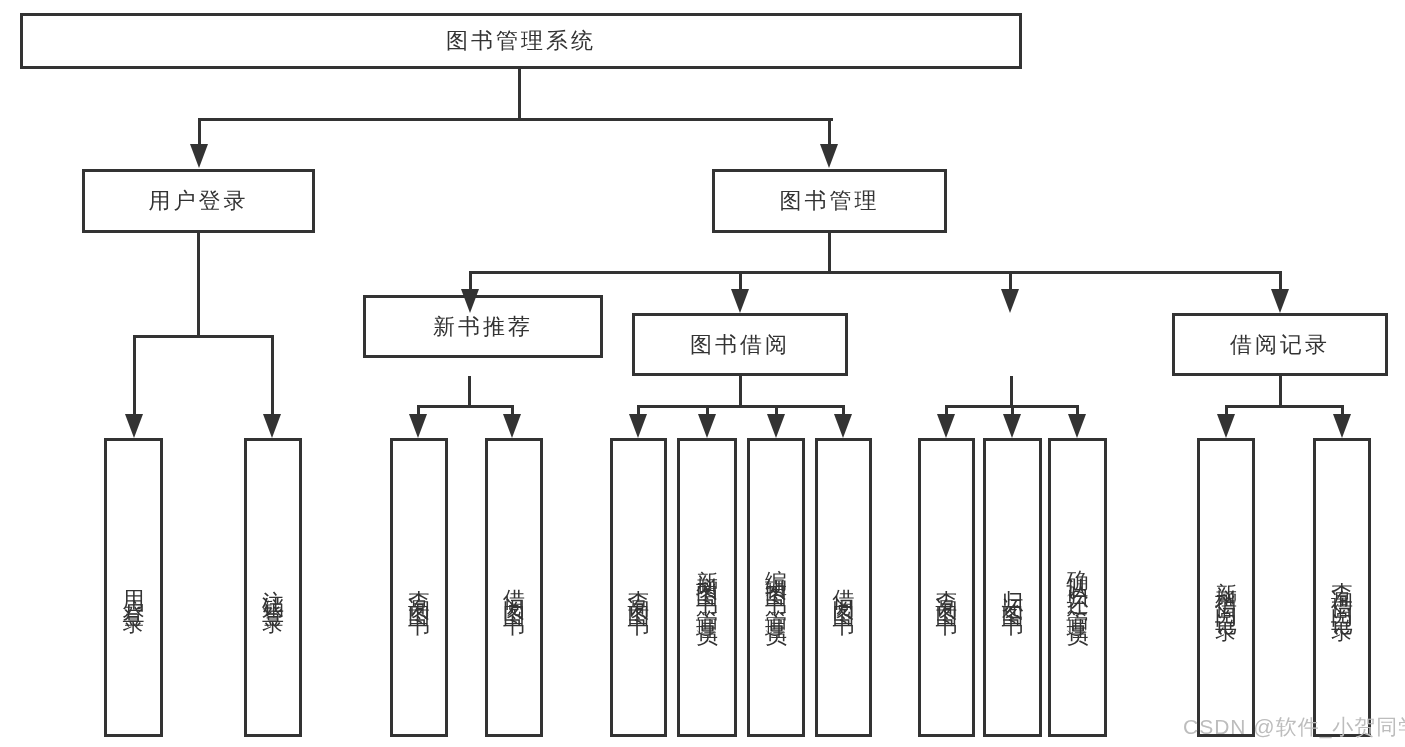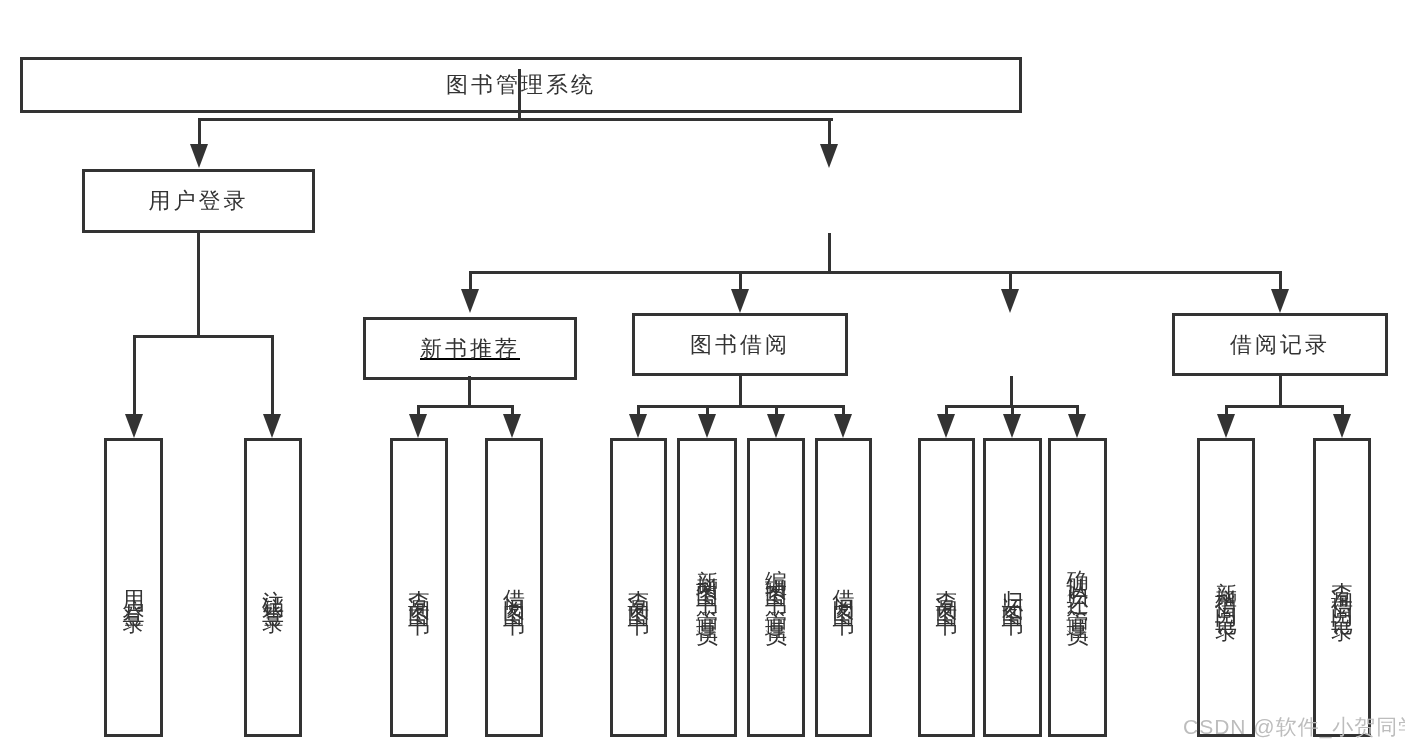--- a/index.html
+++ b/index.html
@@ -56,29 +56,32 @@
     color: var(--watermark, #bdbdbd);
     white-space: nowrap;
     z-index: 5;
   }
 </style>
 </head>
 <body>
 
 <div class="stage">
 
-  <div class="box" style="left:20px; top:13px; width:1002px; height:56px;margin-top:44px;">
+  <div class="box" style="left:20px; top:13px; width:1002px; height:56px;">
     <span class="hlabel">图书管理系统</span>
   </div>
 
   <div class="box" style="left:82px; top:169px; width:233px; height:64px;">
     <span class="hlabel">用户登录</span>
   </div>
+  <div class="box" style="left:712px; top:169px; width:235px; height:64px;">
+    <span class="hlabel">图书管理</span>
+  </div>
 
-  <div class="box" style="left:363px; top:317px; width:214px; height:63px;text-decoration:underline;">
+  <div class="box" style="left:363px; top:295px; width:240px; height:63px;">
     <span class="hlabel">新书推荐</span>
   </div>
   <div class="box" style="left:632px; top:313px; width:216px; height:63px;">
     <span class="hlabel">图书借阅</span>
   </div>
   <div class="box" style="left:1172px; top:313px; width:216px; height:63px;">
     <span class="hlabel">借阅记录</span>
   </div>
 
   <div class="box" style="left:104px; top:438px; width:59px; height:299px;">

